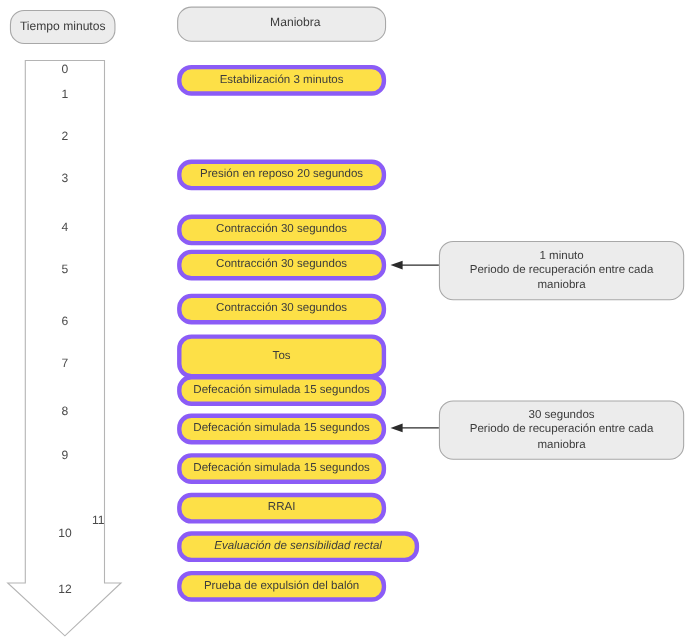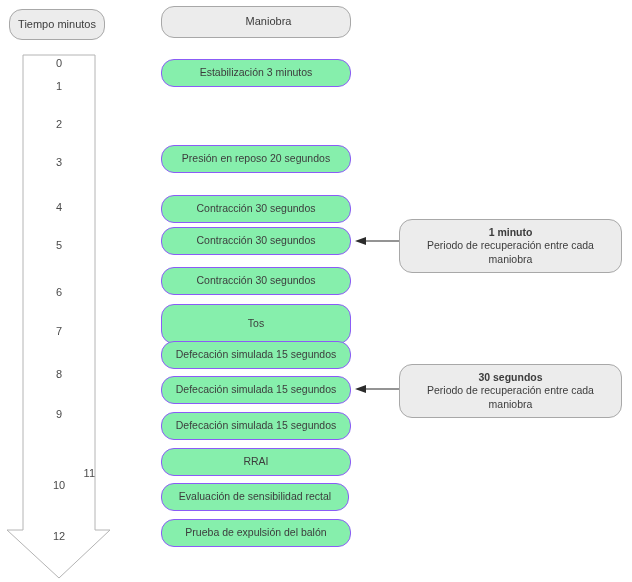--- a/index.html
+++ b/index.html
@@ -33,36 +33,36 @@
   }
   
   .hdr {
     background: #ececec;
     border: 1px solid #a8a8a8;
     font-size: 11px;
     color: #3c3c3c;
   }
   
   .mbox {
-    background: #86efac;
-    border: 1px solid #8b5cf6;
+    background: #fde047;
+    border: 4px solid #8b5cf6;
     font-size: 10.5px;
     color: #3c3c3c;
   }
   
   .note {
     background: #ececec;
     border: 1px solid #a8a8a8;
     font-size: 10.5px;
     color: #3c3c3c;
     flex-direction: column;
     justify-content: center;
     padding: 0 6px;
   }
-  .note .l1 { display: block; font-weight: bold; }
+  .note .l1 { display: block; }
   .note .l2 { display: block; }
 
   
   .tnum {
     position: absolute;
     width: 72px;
     text-align: center;
     font-size: 11px;
     color: #4a4a4a;
     line-height: 1;
@@ -141,21 +141,21 @@
       </div>
       <div class="box mbox" style="left: 161px; top: 376px; width: 190px; height: 28px;">
         <span>Defecación simulada 15 segundos</span>
       </div>
       <div class="box mbox" style="left: 161px; top: 412px; width: 190px; height: 28px;">
         <span>Defecación simulada 15 segundos</span>
       </div>
       <div class="box mbox" style="left: 161px; top: 448px; width: 190px; height: 28px;">
         <span>RRAI</span>
       </div>
-      <div class="box mbox" style="left: 161px; top: 483px; width: 188px; height: 28px;">
+      <div class="box mbox" style="left: 161px; top: 483px; width: 220px; height: 28px; font-style: italic;">
         <span>Evaluación de sensibilidad rectal</span>
       </div>
       <div class="box mbox" style="left: 161px; top: 519px; width: 190px; height: 28px; text-align: center;">
         <span>Prueba de expulsión del balón</span>
       </div>
     </div>
 
   <div id="note-host">
       <div class="box note" style="left: 399px; top: 219px; width: 223px; height: 54px;">
         <span class="l1">1 minuto</span>

